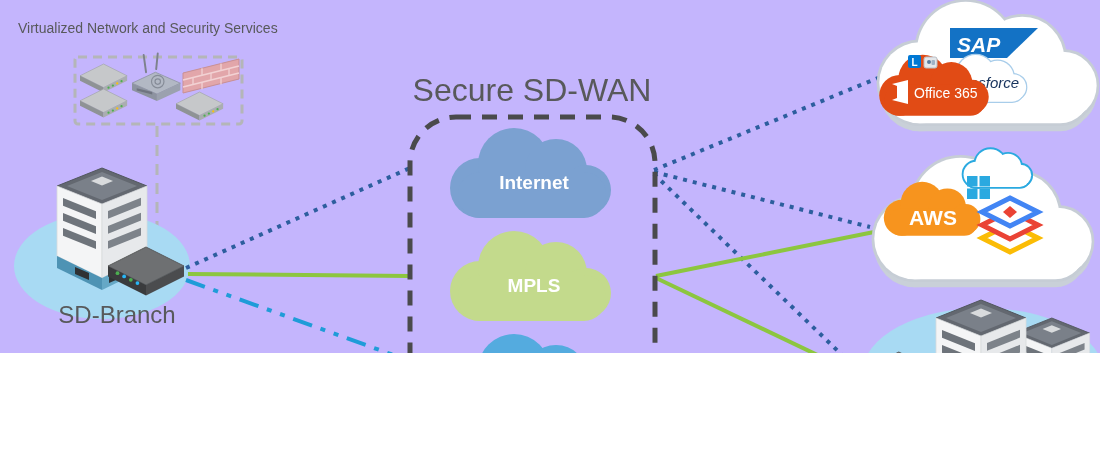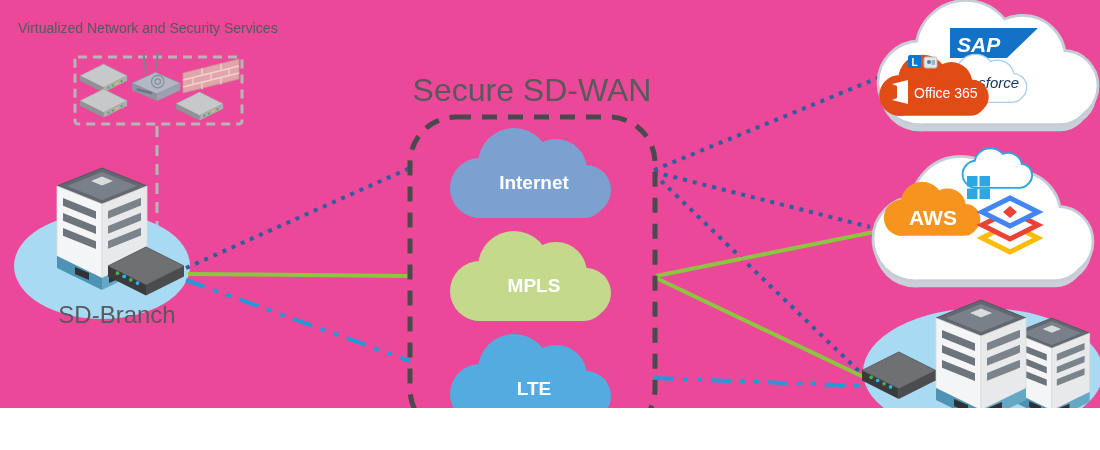--- a/index.html
+++ b/index.html
@@ -1,16 +1,16 @@
 <!DOCTYPE html>
 <html><head>
 <meta charset="utf-8">
 <style>
   html,body{margin:0;padding:0;background:#ffffff;}
-  #stage{position:relative;width:1100px;height:408px;background:#ec4899;overflow:hidden;
+  #stage{position:relative;width:1100px;height:353px;background:#c4b5fd;overflow:hidden;
          font-family:"Liberation Sans", sans-serif;}
   svg{display:block;}
   text{font-family:"Liberation Sans", sans-serif;}
 </style>
 </head>
 <body>
 
 <div id="stage">
 <svg width="1100" height="450" viewBox="0 0 1100 450">
   <defs>

